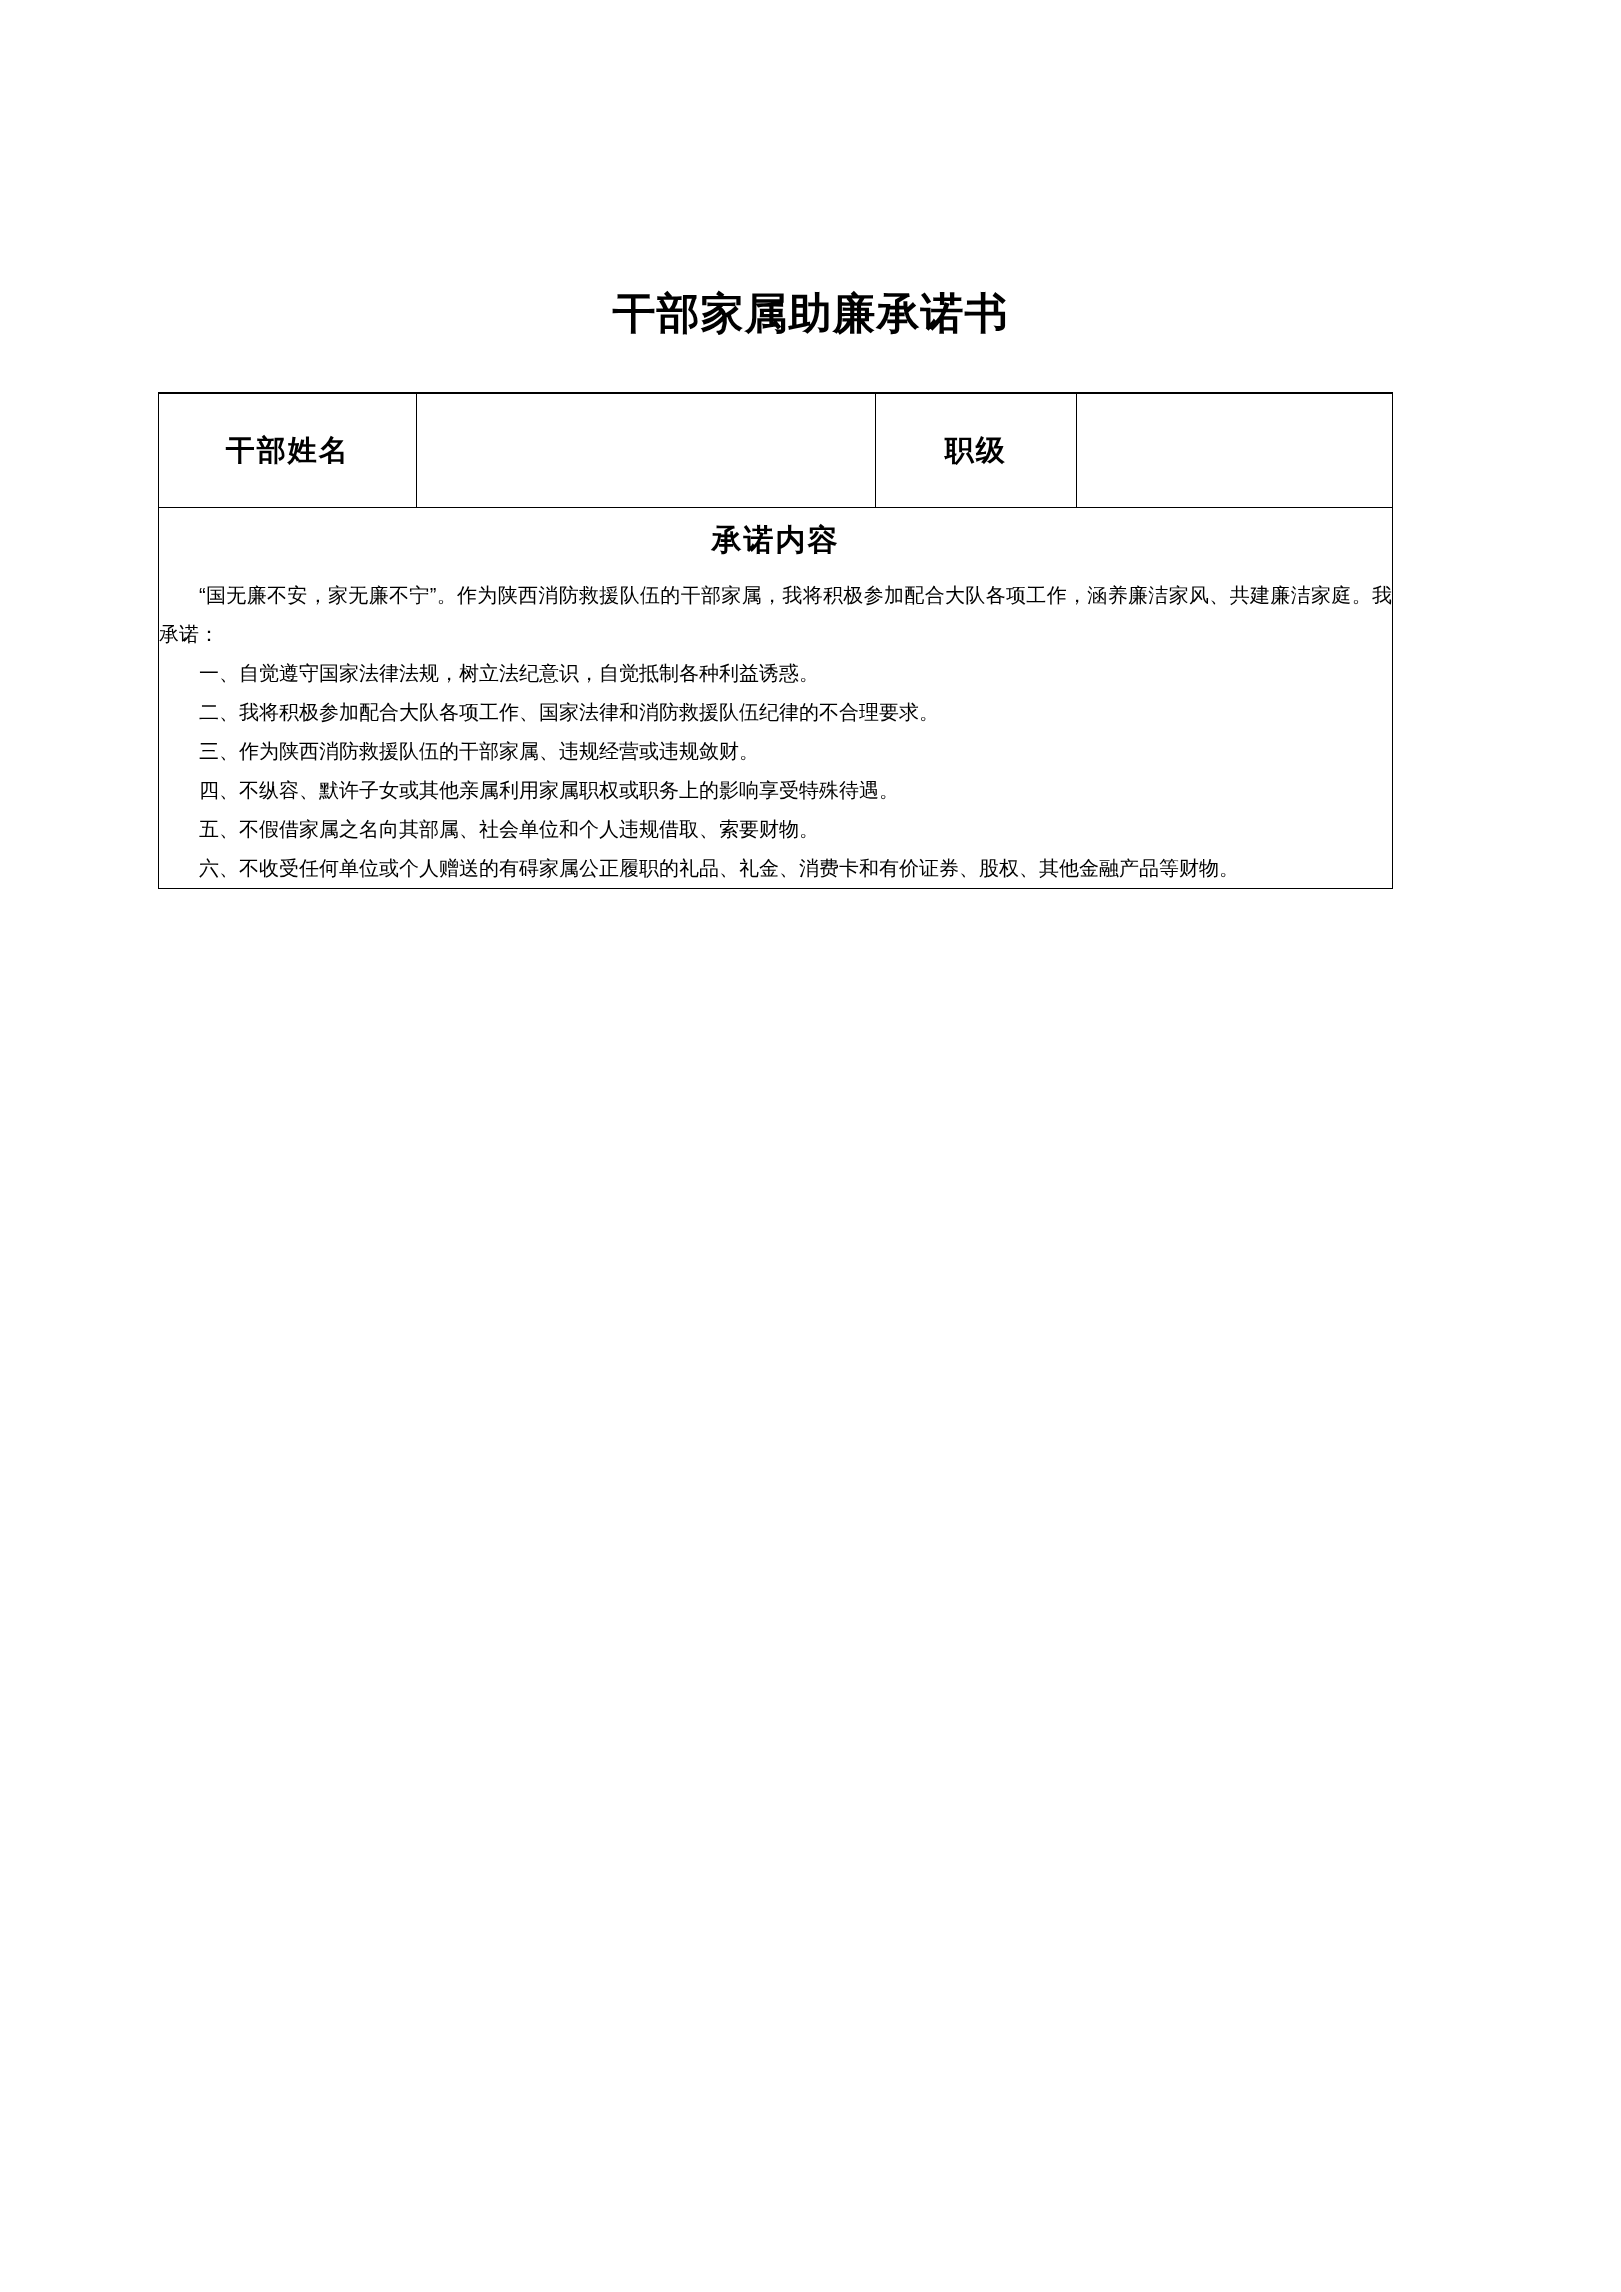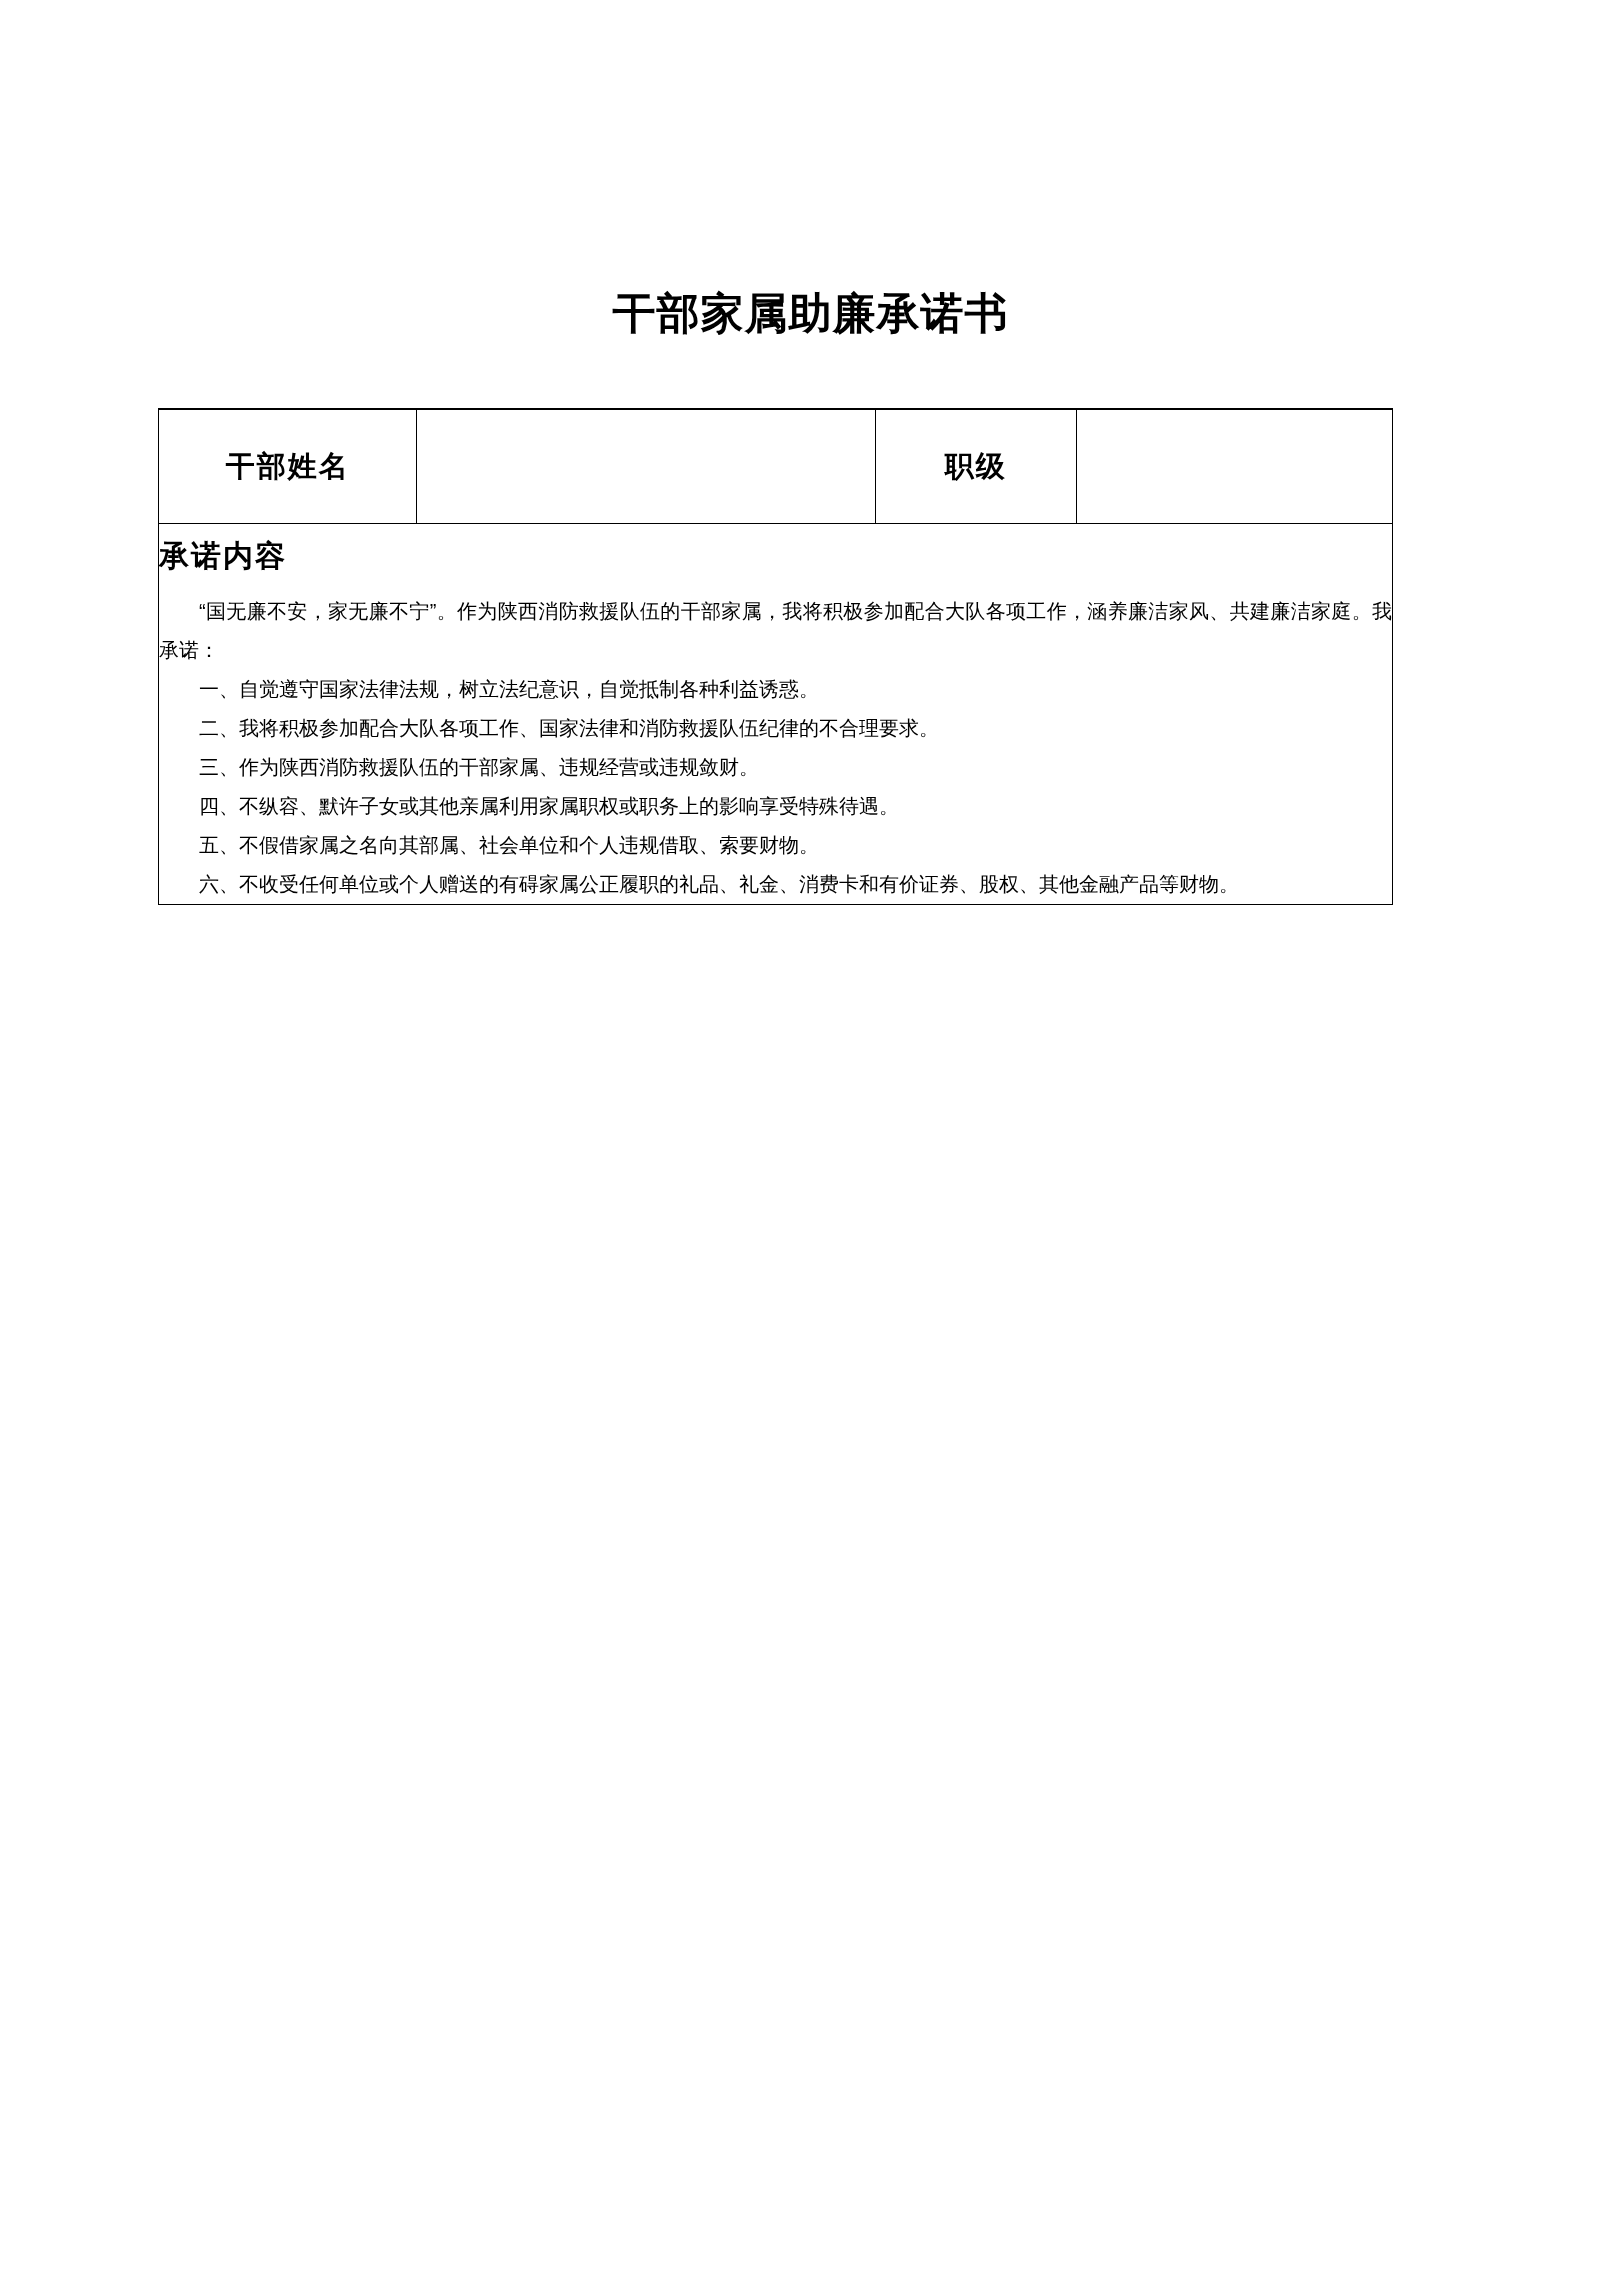--- a/index.html
+++ b/index.html
@@ -33,21 +33,20 @@
     letter-spacing: 1px;
     line-height: 1.1;
   }
   .form-table {
     position: absolute;
     top: 392px;
     left: 158px;
     width: 1235px;
     border-collapse: collapse;
     table-layout: fixed;
-    margin-top: 16px;
   }
   .form-table td {
     border: 1px solid #000000;
     padding: 0;
     vertical-align: middle;
   }
   .form-table .outer-top { border-top: 2px solid #000000; }
   .lbl-cell {
     text-align: center;
     font-size: 29px;
@@ -57,20 +56,21 @@
   }
   .blank-cell { height: 113px; }
   .content-cell {
     padding: 17.6px 25.5px 25.5px 25.5px;
     vertical-align: top;
     border-bottom: 2px solid #000000;
     border-left: 2px solid #000000;
     border-right: 2px solid #000000;
   }
   .content-heading {
+    text-align: center;
     font-size: 30px;
     font-weight: bold;
     letter-spacing: 2px;
     margin: 11.8px 0 15.7px 0;
   }
   .body-para {
     font-size: 20px;
     line-height: 1.95;
     text-align: justify;
     text-justify: inter-ideograph;

